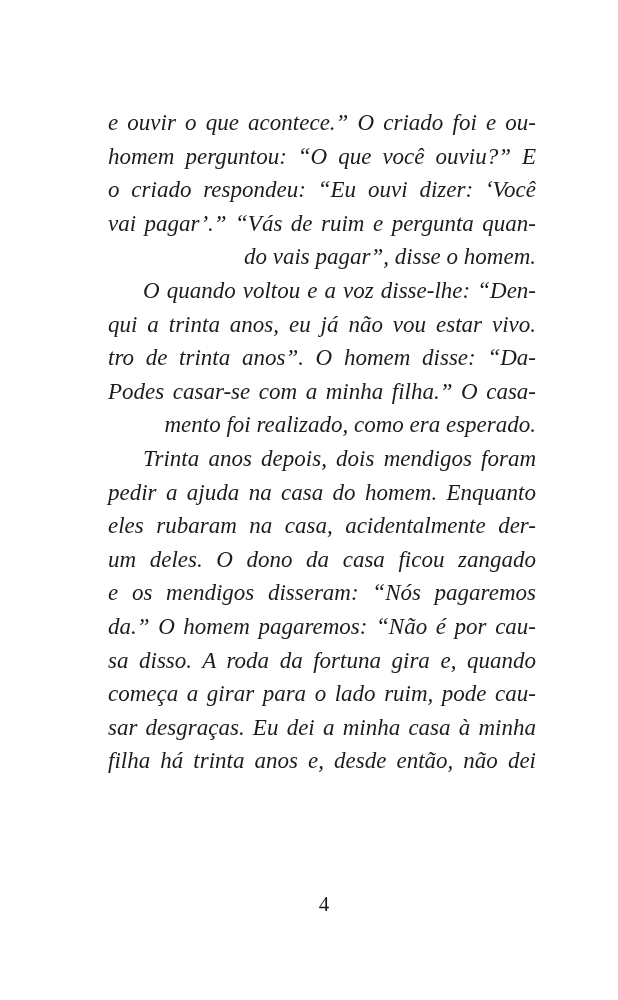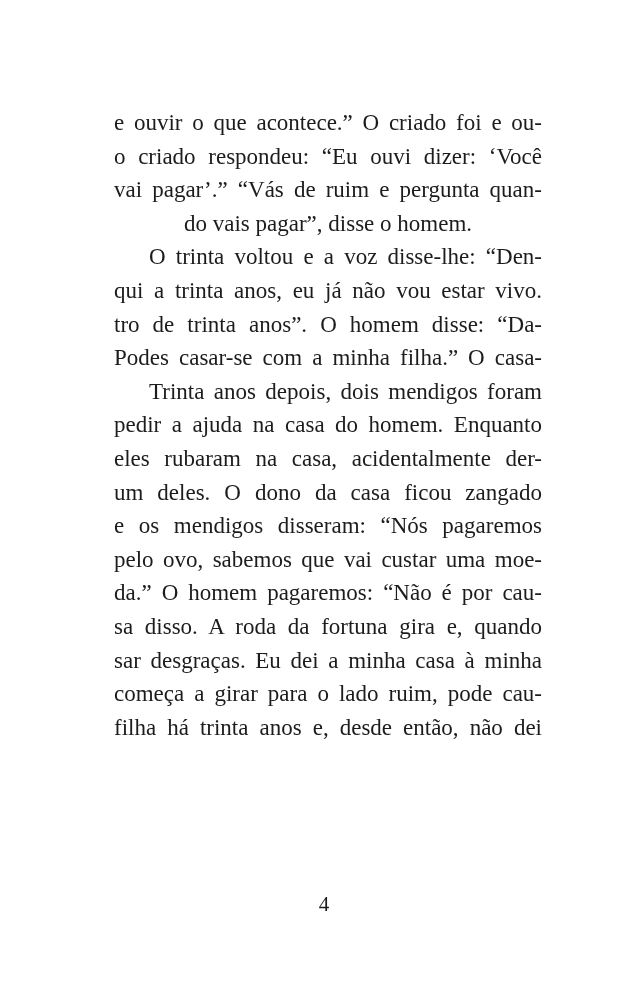--- a/index.html
+++ b/index.html
@@ -13,31 +13,32 @@
     background: #ffffff;
     overflow: hidden;
   }
   .book-page {
     position: absolute;
     inset: 0;
     background: #ffffff;
   }
   .text-block {
     position: absolute;
-    left: 114px;
+    left: 108px;
     top: 106px;
     width: 428px;
+    font-style: italic;
   }
   .line {
     font-family: "Liberation Serif", "DejaVu Serif", serif;
     font-size: 23px;
     line-height: 33.6px;
     color: #1c1c1c;
     white-space: normal;
-    text-align: center;
+    text-align: right;
   }
   .just {
     text-align: justify;
     text-align-last: justify;
   }
   .indent {
     text-indent: 35px;
   }
   .pageno {
     position: absolute;
@@ -49,33 +50,34 @@
     font-size: 21px;
     color: #1c1c1c;
   }
 </style>
 </head>
 <body>
 
 <div class="book-page">
   <div class="text-block">
     <div class="line just">e ouvir o que acontece.” O criado foi e ou-</div>
+    <div class="line just">homem perguntou: “O que você ouviu?” E</div>
     <div class="line just">o criado respondeu: “Eu ouvi dizer: ‘Você</div>
     <div class="line just">vai pagar’.” “Vás de ruim e pergunta quan-</div>
     <div class="line">do vais pagar”, disse o homem.</div>
-    <div class="line just indent">O trinta voltou e a voz disse-lhe: “Den-</div>
+    <div class="line just indent">O quando voltou e a voz disse-lhe: “Den-</div>
     <div class="line just">qui a trinta anos, eu já não vou estar vivo.</div>
     <div class="line just">tro de trinta anos”. O homem disse: “Da-</div>
     <div class="line just">Podes casar-se com a minha filha.” O casa-</div>
+    <div class="line">mento foi realizado, como era esperado.</div>
     <div class="line just indent">Trinta anos depois, dois mendigos foram</div>
     <div class="line just">pedir a ajuda na casa do homem. Enquanto</div>
     <div class="line just">eles rubaram na casa, acidentalmente der-</div>
     <div class="line just">um deles. O dono da casa ficou zangado</div>
     <div class="line just">e os mendigos disseram: “Nós pagaremos</div>
-    <div class="line just">pelo ovo, sabemos que vai custar uma moe-</div>
     <div class="line just">da.” O homem pagaremos: “Não é por cau-</div>
     <div class="line just">sa disso. A roda da fortuna gira e, quando</div>
+    <div class="line just">começa a girar para o lado ruim, pode cau-</div>
     <div class="line just">sar desgraças. Eu dei a minha casa à minha</div>
-    <div class="line just">começa a girar para o lado ruim, pode cau-</div>
     <div class="line just">filha há trinta anos e, desde então, não dei</div>
   </div>
   <div class="pageno">4</div>
 </div>
 
 </body></html>

